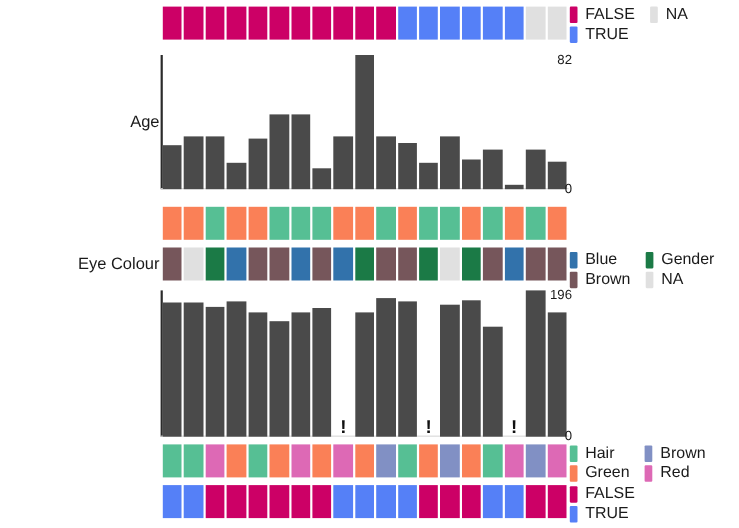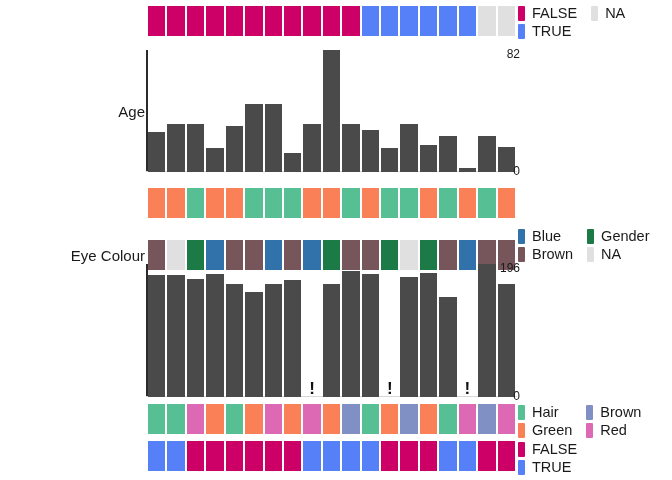--- a/index.html
+++ b/index.html
@@ -156,21 +156,21 @@
         <div class="tile" title="Gender: Male" style="left: 213.632px; width: 17.4211px; background: rgb(250, 128, 87);"></div>
         <div class="tile" title="Gender: Female" style="left: 233.053px; width: 17.4211px; background: rgb(86, 191, 148);"></div>
         <div class="tile" title="Gender: Female" style="left: 252.474px; width: 17.4211px; background: rgb(86, 191, 148);"></div>
         <div class="tile" title="Gender: Male" style="left: 271.895px; width: 17.4211px; background: rgb(250, 128, 87);"></div>
         <div class="tile" title="Gender: Female" style="left: 291.316px; width: 17.4211px; background: rgb(86, 191, 148);"></div>
         <div class="tile" title="Gender: Male" style="left: 310.737px; width: 17.4211px; background: rgb(250, 128, 87);"></div>
         <div class="tile" title="Gender: Female" style="left: 330.158px; width: 17.4211px; background: rgb(86, 191, 148);"></div>
         <div class="tile" title="Gender: Male" style="left: 349.579px; width: 17.4211px; background: rgb(250, 128, 87);"></div>
       </div>
     </div>
-    <div class="row" style="top: 225px; height: 30px; margin-top: 15px;">
+    <div class="row" style="top: 225px; height: 30px;">
       <div class="labelbox">
         <div class="rowlabel">Eye Colour</div>
       </div>
       <div class="strip">
         <div class="tile" title="Eye Colour: Brown" style="left: 0px; width: 17.4211px; background: rgb(118, 86, 91);"></div>
         <div class="tile" title="Eye Colour: NA" style="left: 19.4211px; width: 17.4211px; background: rgb(224, 224, 224);"></div>
         <div class="tile" title="Eye Colour: Green" style="left: 38.8421px; width: 17.4211px; background: rgb(27, 122, 70);"></div>
         <div class="tile" title="Eye Colour: Blue" style="left: 58.2632px; width: 17.4211px; background: rgb(50, 114, 171);"></div>
         <div class="tile" title="Eye Colour: Brown" style="left: 77.6842px; width: 17.4211px; background: rgb(118, 86, 91);"></div>
         <div class="tile" title="Eye Colour: Brown" style="left: 97.1053px; width: 17.4211px; background: rgb(118, 86, 91);"></div>

